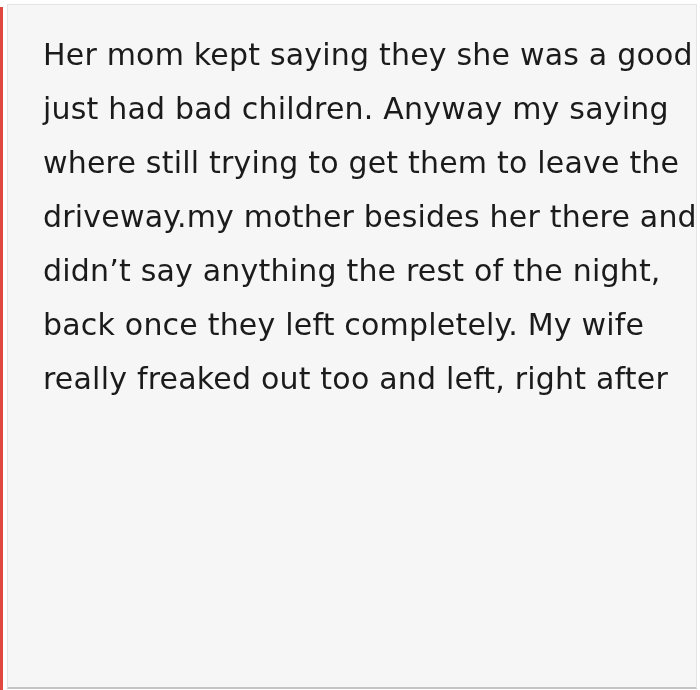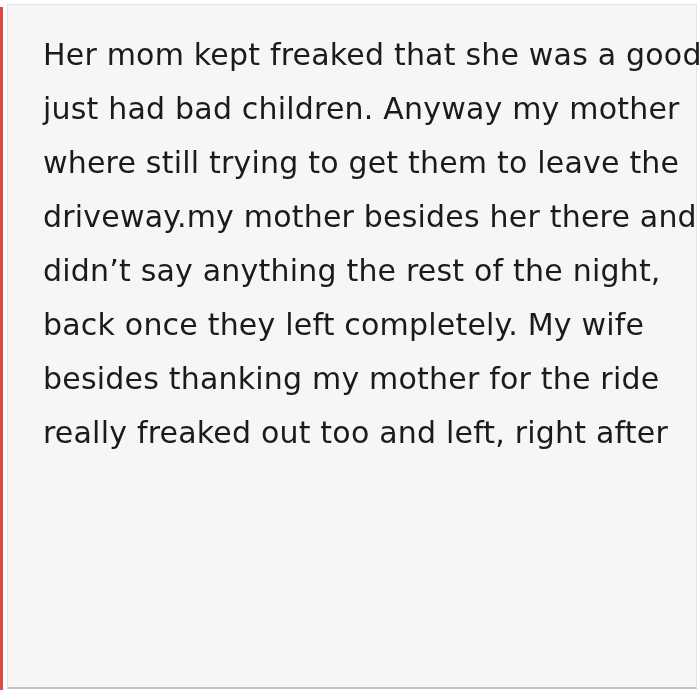--- a/index.html
+++ b/index.html
@@ -44,22 +44,21 @@
     white-space: nowrap;
   }
 </style>
 </head>
 <body style="--page-bg: #ffffff; --card-bg: #f6f6f6; --border: #e4e4e4; --border-bottom: #c4c4c4; --accent: #e0493f; --text: #1b1b1b;">
 
 <div class="accent-line"></div>
 
 <div class="quote-card">
   <div class="quote-text">
-    <div class="quote-line">Her mom kept freaked that she was a good</div>
-    <div class="quote-line">just had bad children. Anyway my mother</div>
+    <div class="quote-line">Her mom kept saying they she was a good</div>
+    <div class="quote-line">just had bad children. Anyway my saying</div>
     <div class="quote-line">where still trying to get them to leave the</div>
     <div class="quote-line">driveway.my mother besides her there and</div>
     <div class="quote-line">didn’t say anything the rest of the night,</div>
     <div class="quote-line">back once they left completely. My wife</div>
-    <div class="quote-line">besides thanking my mother for the ride</div>
     <div class="quote-line">really freaked out too and left, right after</div>
   </div>
 </div>
 
 </body></html>

